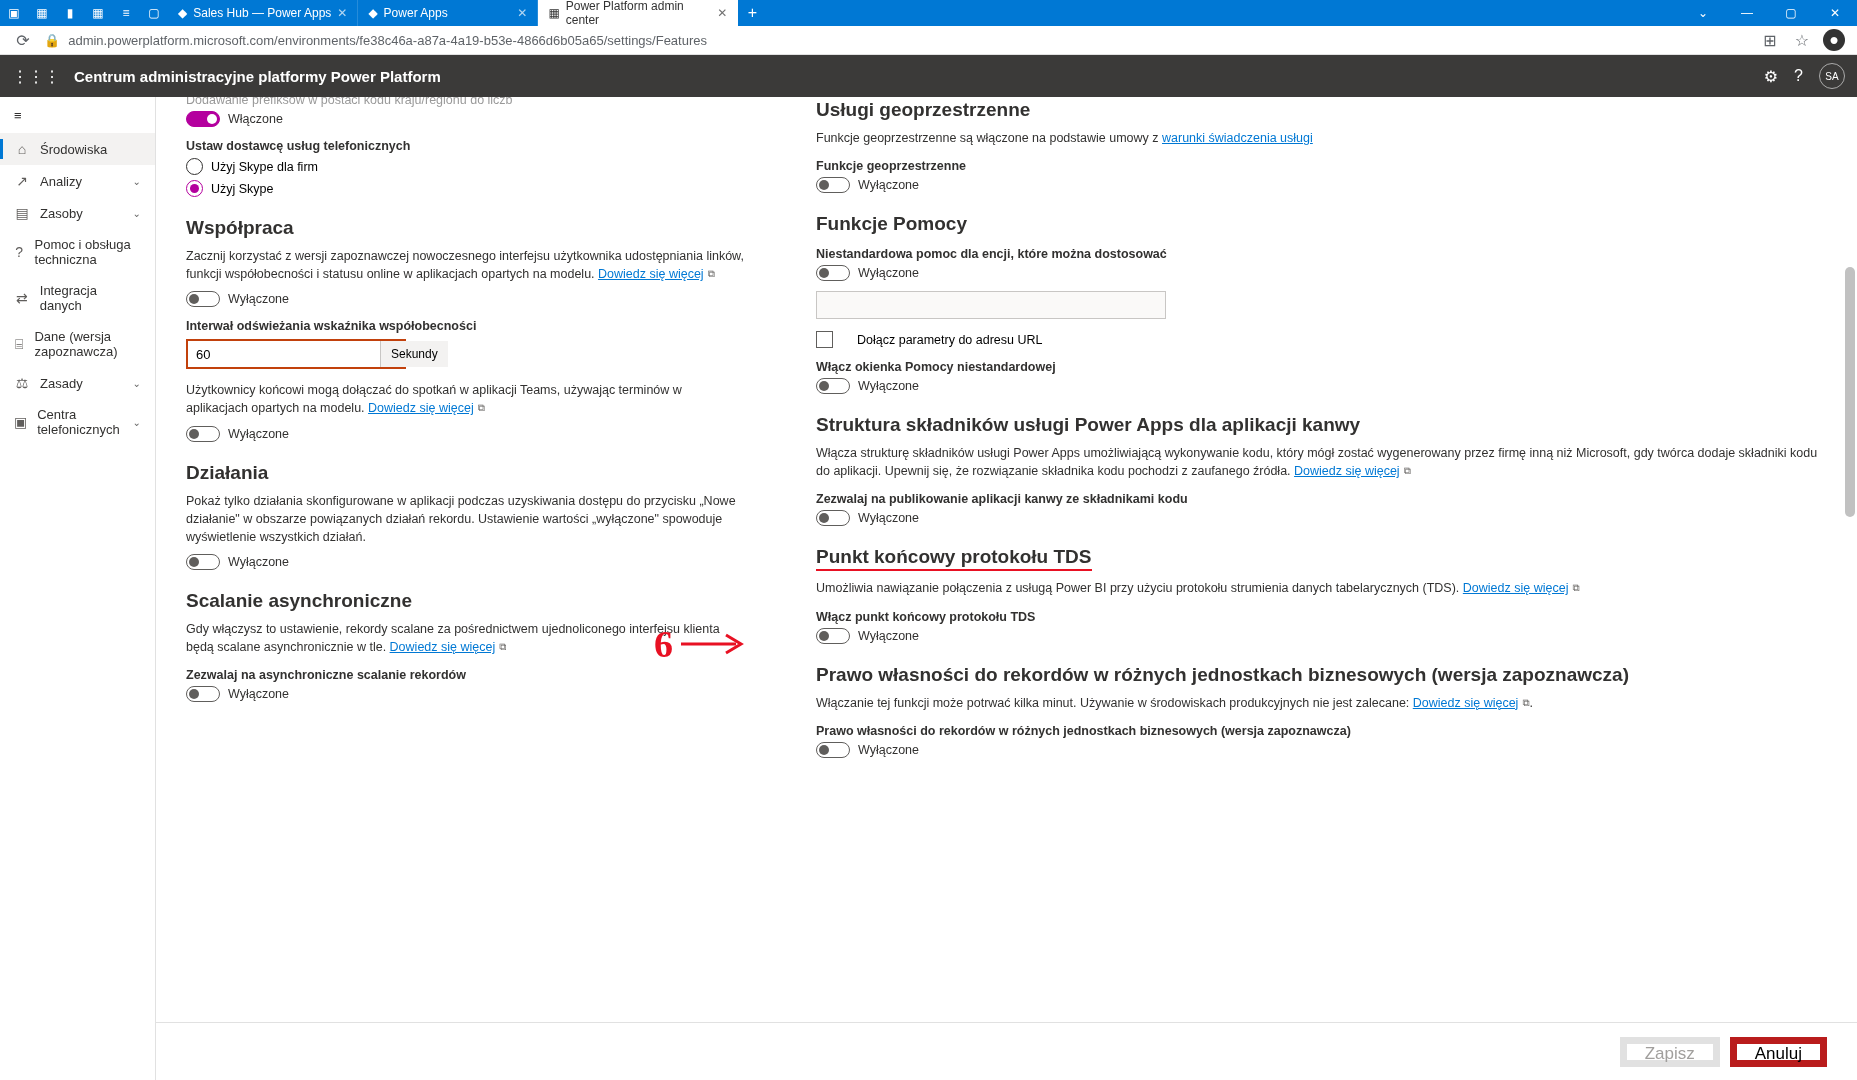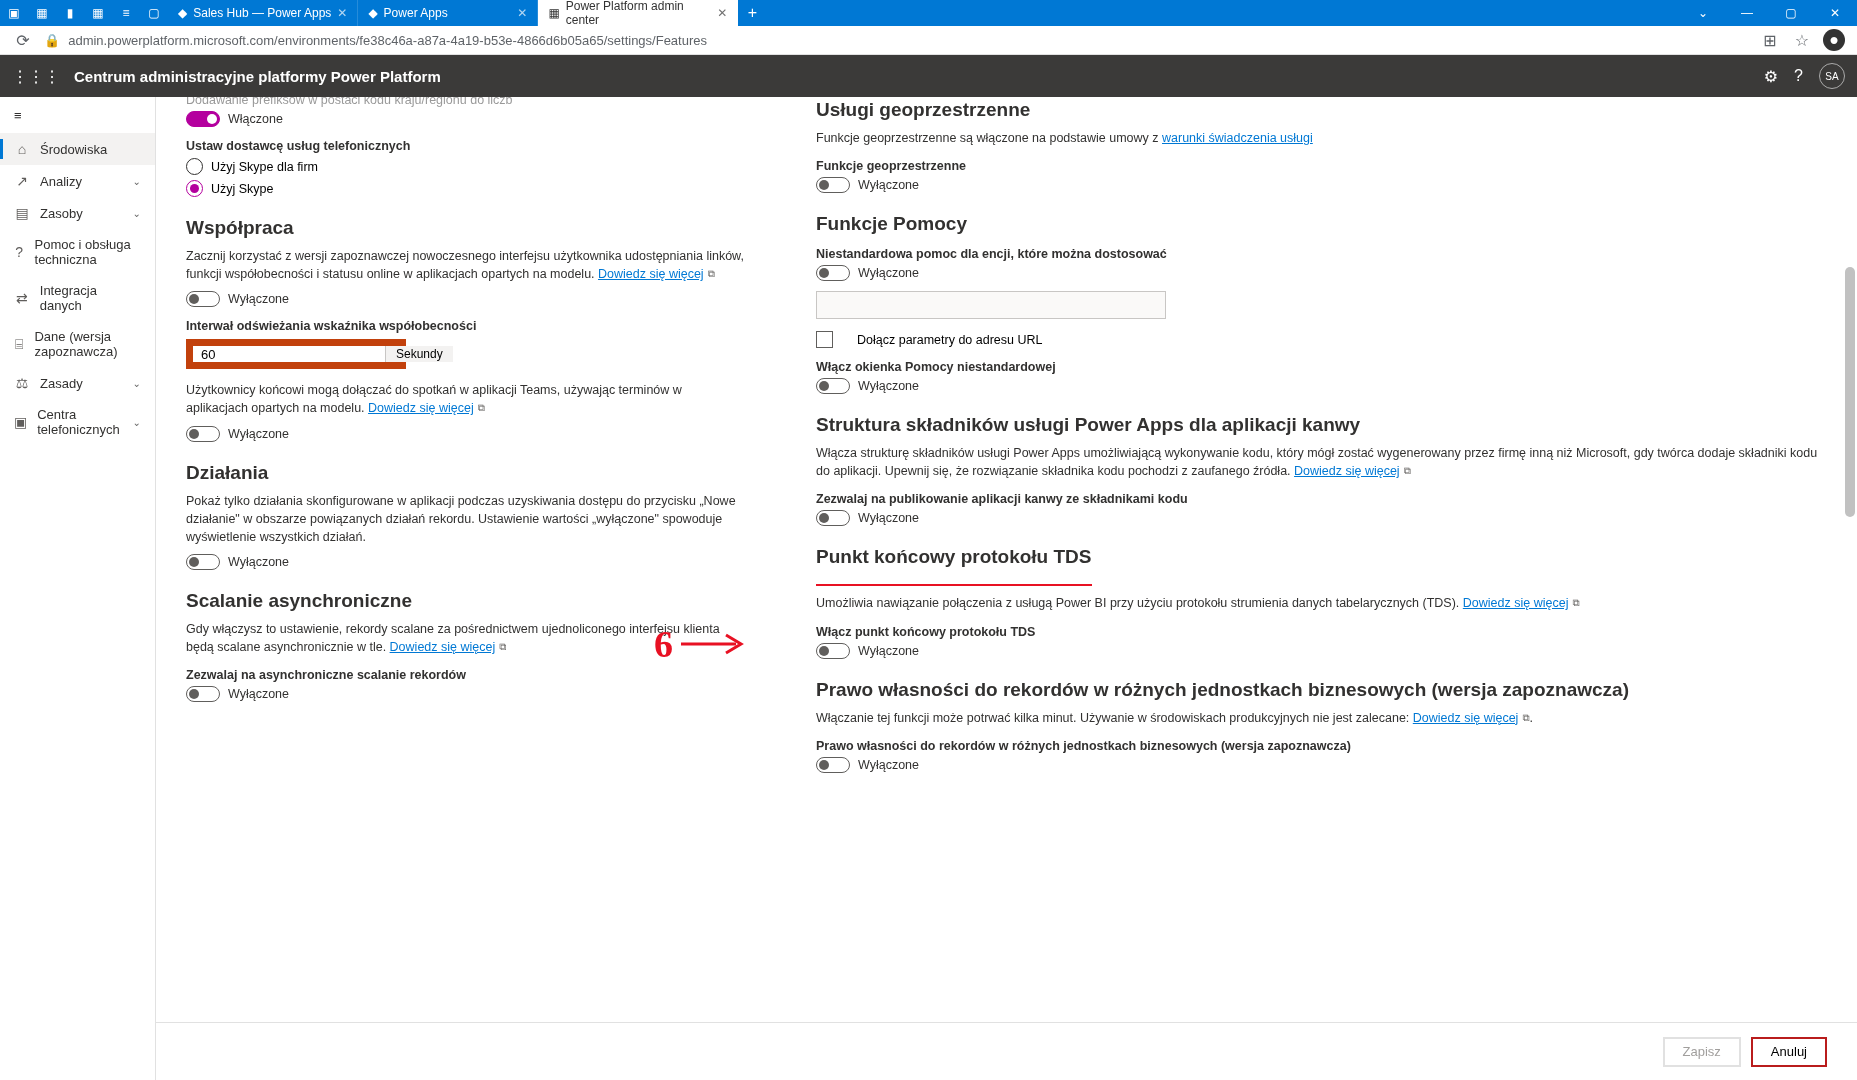--- a/index.html
+++ b/index.html
@@ -60,37 +60,37 @@
 
 
 .radio { display:flex; align-items:center; gap:8px; margin:5px 0; }
 .radio .outer { width:17px; height:17px; border:1px solid #323130; border-radius:50%; display:flex; align-items:center; justify-content:center; }
 .radio.sel .outer { border-color:#b4009e; }
 .radio .inner { width:9px; height:9px; border-radius:50%; background:#b4009e; display:none; }
 .radio.sel .inner { display:block; }
 .radio .rl { font-size:12.5px; }
 
 
-.numwrap { display:flex; width:220px; border:7px solid #c2410c; height:30px; margin:6px 0 12px; }
+.numwrap { display:flex; width:220px; border:2px solid #c2410c; height:30px; margin:6px 0 12px; }
 .numwrap input { flex:1; border:none; padding:0 8px; font-size:13px; outline:none; }
 .numwrap .unit { background:#f3f2f1; border-left:1px solid #c8c6c4; padding:0 10px; display:flex; align-items:center; font-size:12px; }
 
 .txtin { width:350px; height:28px; border:1px solid #c8c6c4; background:#faf9f8; margin:4px 0 12px; }
 
 
 .cb { display:flex; align-items:center; gap:24px; margin:8px 0; }
 .cb .box { width:17px; height:17px; border:1px solid #605e5c; }
 .cb .cl { font-size:12.5px; }
 
 
 .footer { position:absolute; left:0; right:0; bottom:0; height:58px; border-top:1px solid #e1e1e1; background:#fff; display:flex; align-items:center; justify-content:flex-end; padding:0 30px; gap:10px; }
-.btn { height:30px; padding:0 18px; font-size:13px; border:2px solid #b91c1c; background:#fff; cursor:pointer; }
+.btn { height:30px; padding:0 18px; font-size:17px; border:7px solid #b91c1c; background:#fff; cursor:pointer; }
 .btn.disabled { color:#a19f9d; border-color:#e1e1e1; cursor:default; }
 
-.underline-red { border-bottom:2.5px solid #e81123; display:inline-block; padding-bottom:16px; }
+.underline-red { border-bottom:2.5px solid #e81123; display:inline-block; padding-bottom:1px; }
 
 
 .annot { position:absolute; pointer-events:none; display:flex; align-items:center; gap:8px; }
 .annot .num { font-size:38px; font-weight:600; color:#e81123; font-family:cursive; }
 .annot svg { }
 
 
 .sbstub { position:absolute; right:2px; top:170px; width:10px; height:250px; background:#c1c1c1; border-radius:5px; }
 </style>
 </head>

